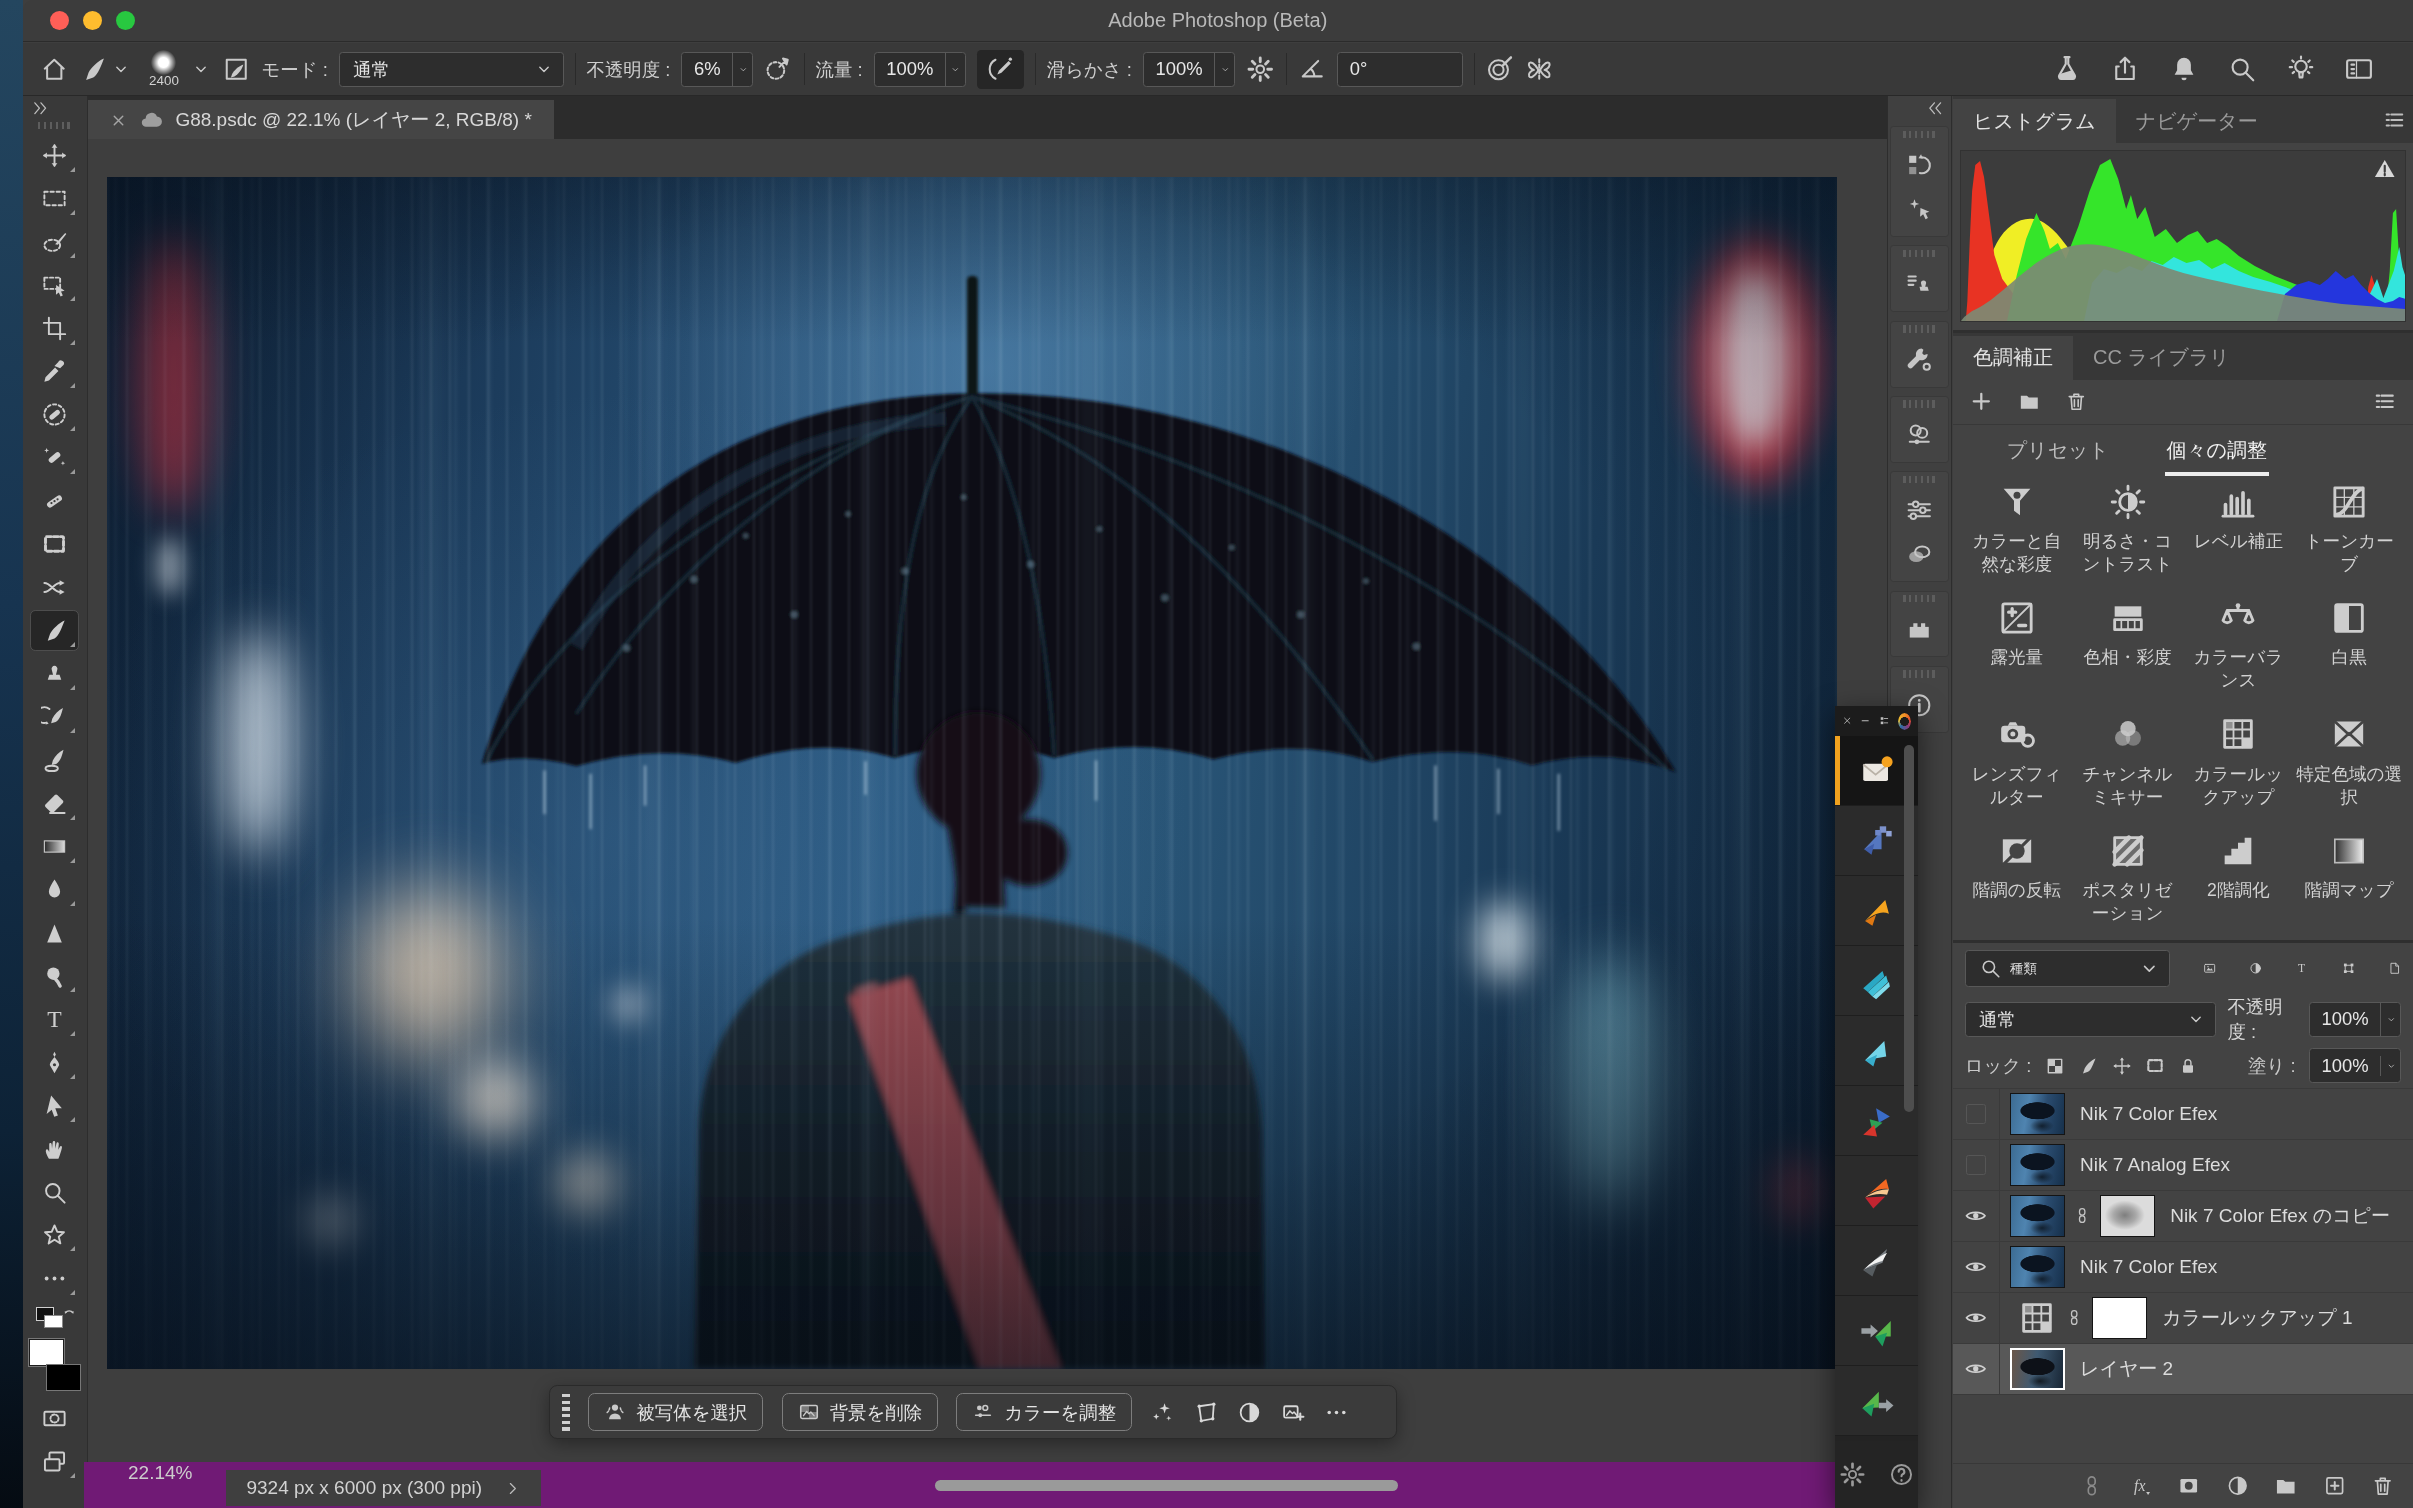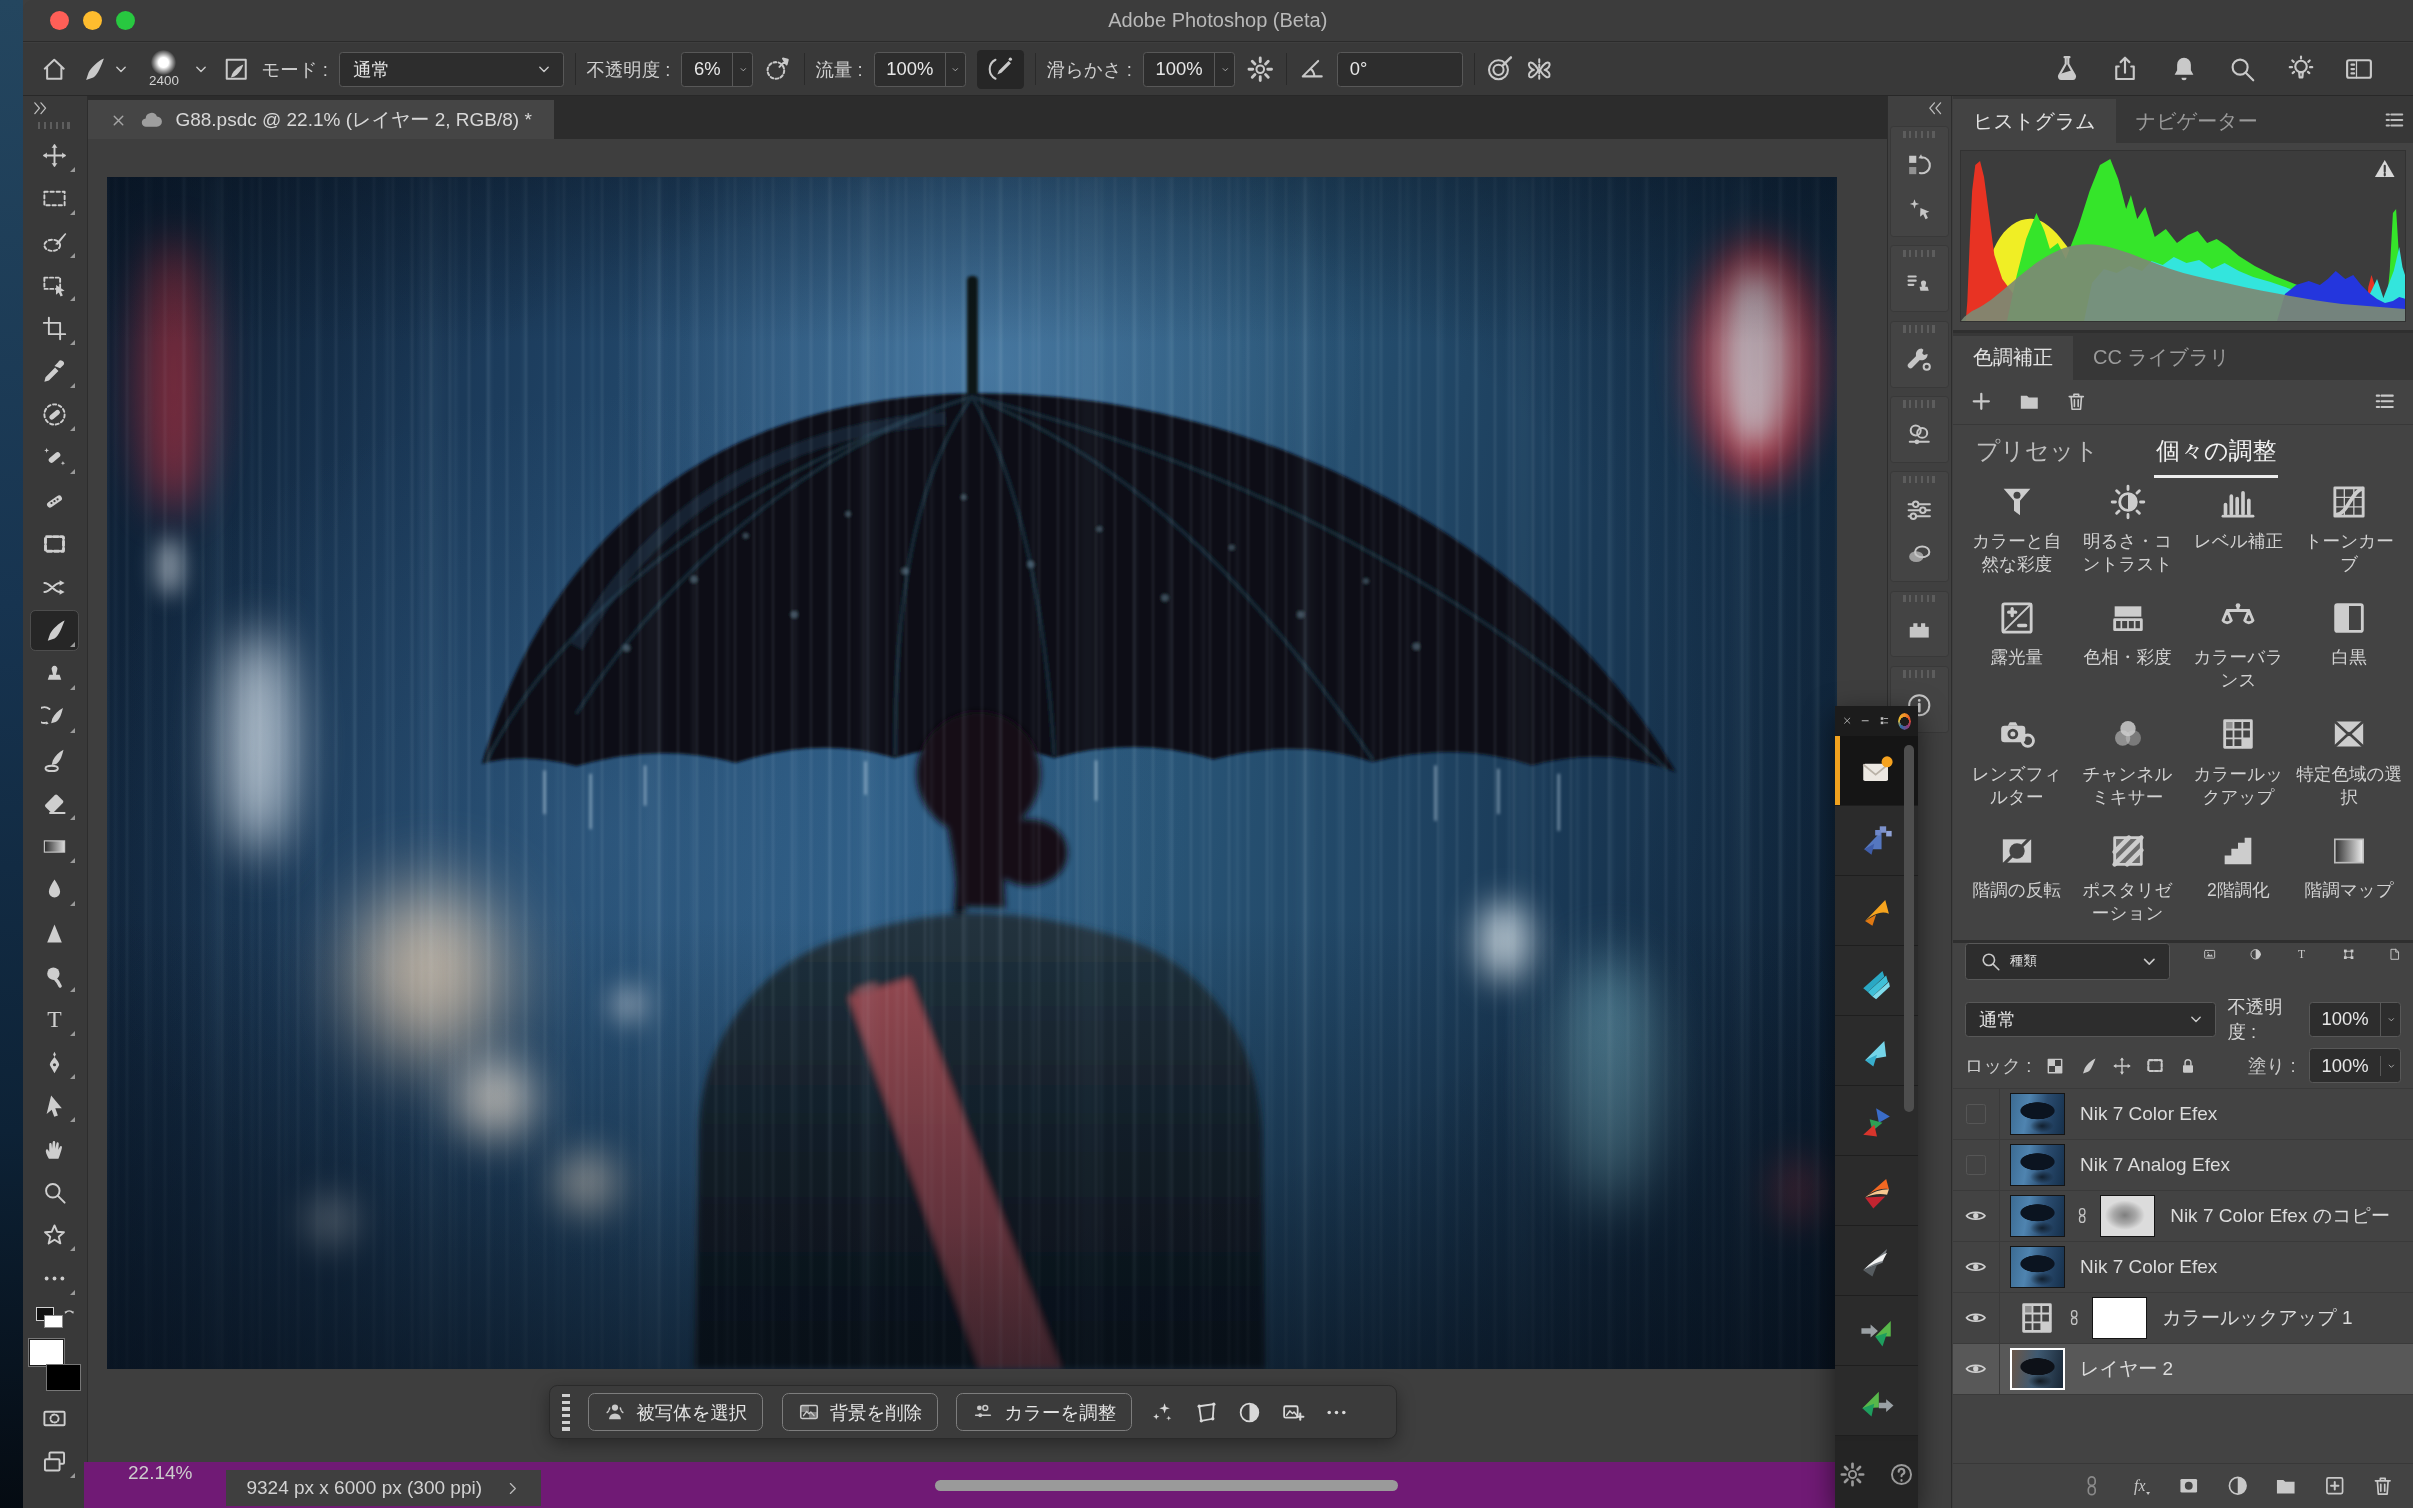--- a/index.html
+++ b/index.html
@@ -137,30 +137,30 @@
   .histo { position:relative; height:172px; background:#3c3c3c; border:0.8px solid #323232; }
   .histo svg.hsvg { position:absolute; inset:0; width:100%; height:100%; }
   .histo .warn { position:absolute; right:8.4px; top:6.7px; width:23.5px; height:23.5px; color:#d8d8d8; }
 
   .panel-sep { height:2.5px; background:#2f2f2f; }
 
   .adj-actions { height:45px; display:flex; align-items:center; gap:25px; padding:0 17px;
     border-bottom:1.7px solid #383838; }
   .adj-actions .ic { width:22.6px; height:22.6px; }
   .adj-actions .right { margin-left:auto; }
-  .subtabs { height:52px; display:flex; align-items:center; gap:54px; padding:0 21px; font-size:24px; }
+  .subtabs { height:52px; display:flex; align-items:center; gap:54px; padding:0 21px; font-size:20px;margin-left:31px; }
   .subtab { color:#bdbdbd; position:relative; padding:11.7px 1.7px; }
   .subtab.on { color:#f2f2f2; }
   .subtab.on::after { content:""; position:absolute; left:0; right:0; bottom:0; height:3.4px; background:#ededed; }
   .adj-grid { display:grid; grid-template-columns:repeat(4,1fr); row-gap:22px; padding:5px 8.4px 0; }
   .adj-cell { display:flex; flex-direction:column; align-items:center; gap:8.4px; }
   .adj-cell .ic { width:40px; height:40px; color:#cdcdcd; }
   .adj-cell .lbl { font-size:17.6px; line-height:23px; color:#d2d2d2; text-align:center; max-width:106px; }
 
-  .lay-filter { height:52px; display:flex; align-items:flex-start; gap:33px; padding:0 11.7px; }
+  .lay-filter { height:52px; display:flex; align-items:center; gap:33px; padding:0 11.7px; }
   .lay-filter .search-dd { flex:0 0 205px; height:37px; }
   .lay-filter .ic { width:22.6px; height:22.6px; }
   .srch { width:20px; height:20px; }
   .lay-blend { height:49px; display:flex; align-items:center; gap:11.7px; padding:0 11.7px; font-size:18.4px; }
   .lay-blend .dd { flex:0 0 251px; height:35px; }
   .lay-lock { height:44px; display:flex; align-items:center; gap:13.4px; padding:0 11.7px; font-size:18.4px; color:#c9c9c9; }
   .lay-lock .ic { width:20px; height:20px; }
   .small-box { margin-left:auto; }
   .layer-list { border-top:1.7px solid #3a3a3a; }
   .lrow { height:51px; display:flex; align-items:center; border-bottom:1.7px solid #3a3a3a; }

